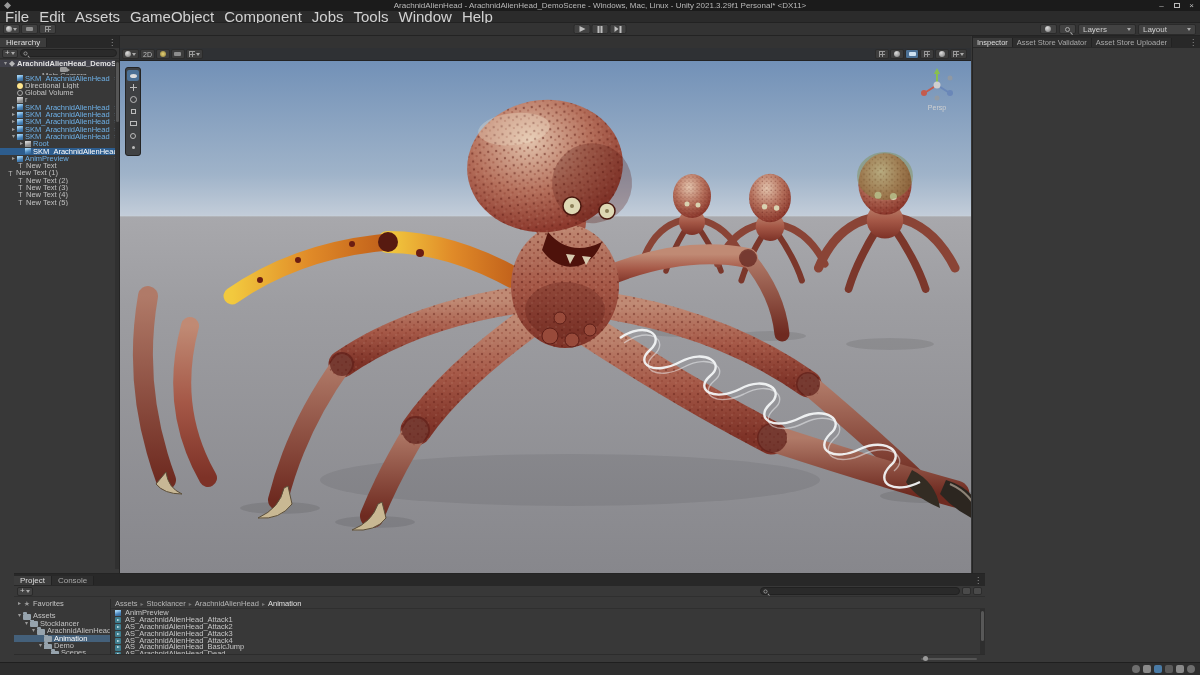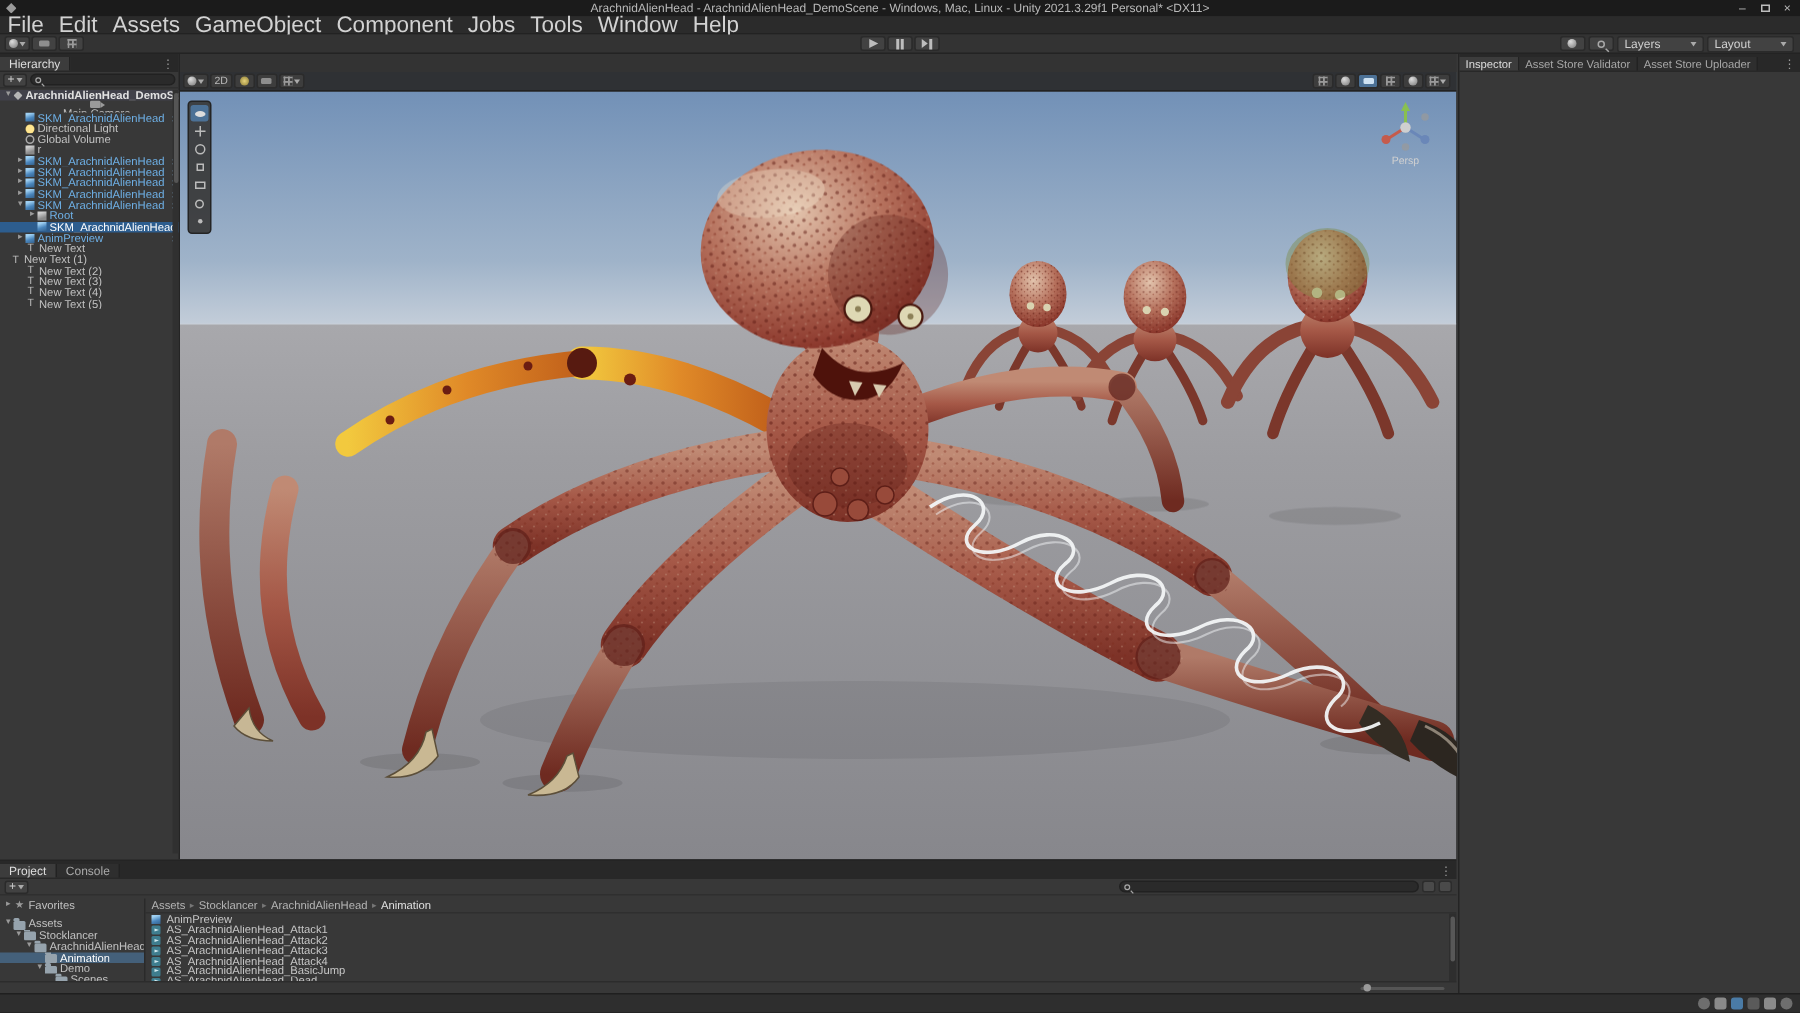--- a/index.html
+++ b/index.html
@@ -109,21 +109,21 @@
   .t-comb{width:6px;height:6px;border:1px solid #bbb;border-radius:50%}
   .t-custom{width:3px;height:3px;background:#bbb;border-radius:50%}
   .gizmo{position:absolute;right:12px;top:18px;width:44px;text-align:center;z-index:6}
   .gizmo-label{font-size:7px;color:#d0d0d0;margin-top:-2px}
 
   
   .inspector{position:absolute;left:972px;top:36px;width:228px;height:626px;background:#383838;border-left:1px solid #242424}
   .inspector .ptab{padding:0 4px;font-size:7.5px}
 
   
-  .project{position:absolute;left:0;top:573px;width:971px;height:89px;background:#383838;border-top:1px solid #242424}
+  .project{position:absolute;left:14px;top:573px;width:971px;height:89px;background:#383838;border-top:1px solid #242424}
   .proj-toolbar{height:11px;display:flex;align-items:center;gap:2px;padding:0 3px;border-bottom:1px solid #2f2f2f}
   .proj-toolbar .searchbox{flex:none;width:200px;margin-left:auto}
   .mini-icon{width:9px;height:8px;background:#4a4a4a;border:1px solid #2c2c2c;border-radius:2px}
   .proj-body{position:absolute;left:0;top:25px;right:0;bottom:8px;display:flex}
   .proj-tree{width:97px;border-right:1px solid #2a2a2a;overflow:hidden;padding-top:1px}
   .trow{display:flex;align-items:center;height:7.4px;font-size:7.5px;line-height:7.4px;white-space:nowrap;overflow:hidden;color:#c2c2c2}
   .trow.sel{background:#44607a;color:#fff}
   .trow.gap{margin-top:5px}
   .proj-files{flex:1;position:relative;overflow:hidden}
   .breadcrumb{height:10px;display:flex;align-items:center;font-size:7.5px;color:#b5b5b5;padding:0 4px;gap:3px;border-bottom:1px solid #2f2f2f}

